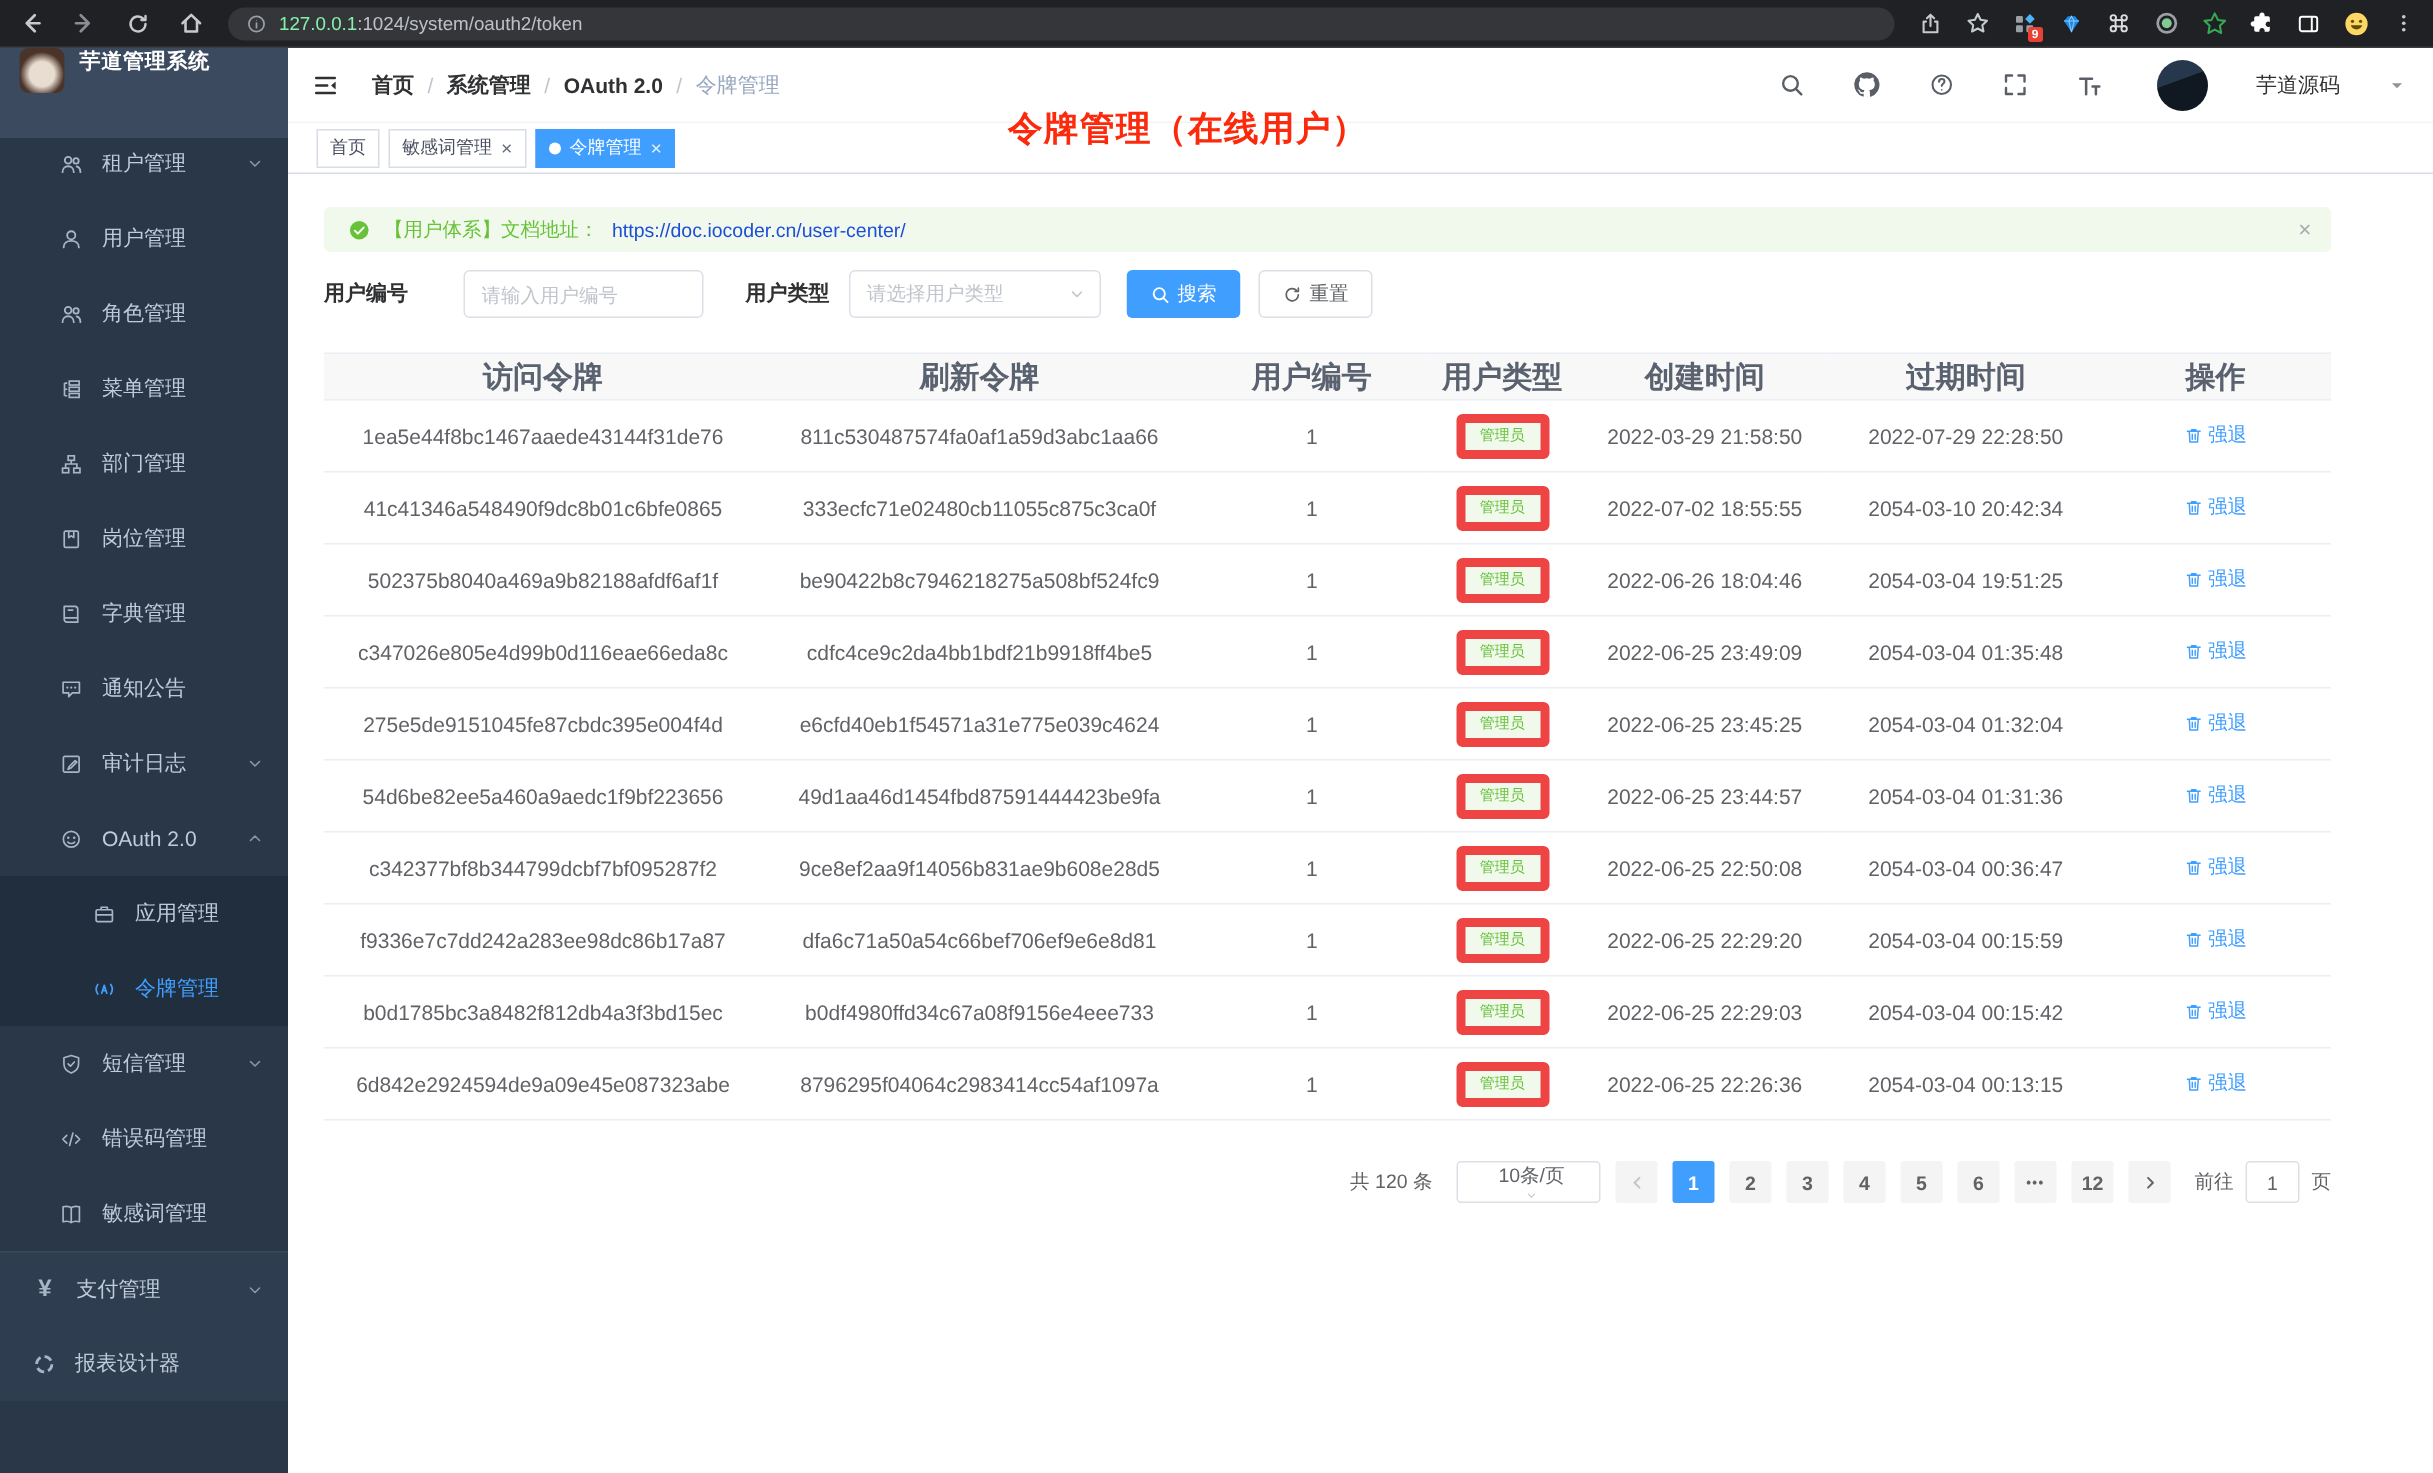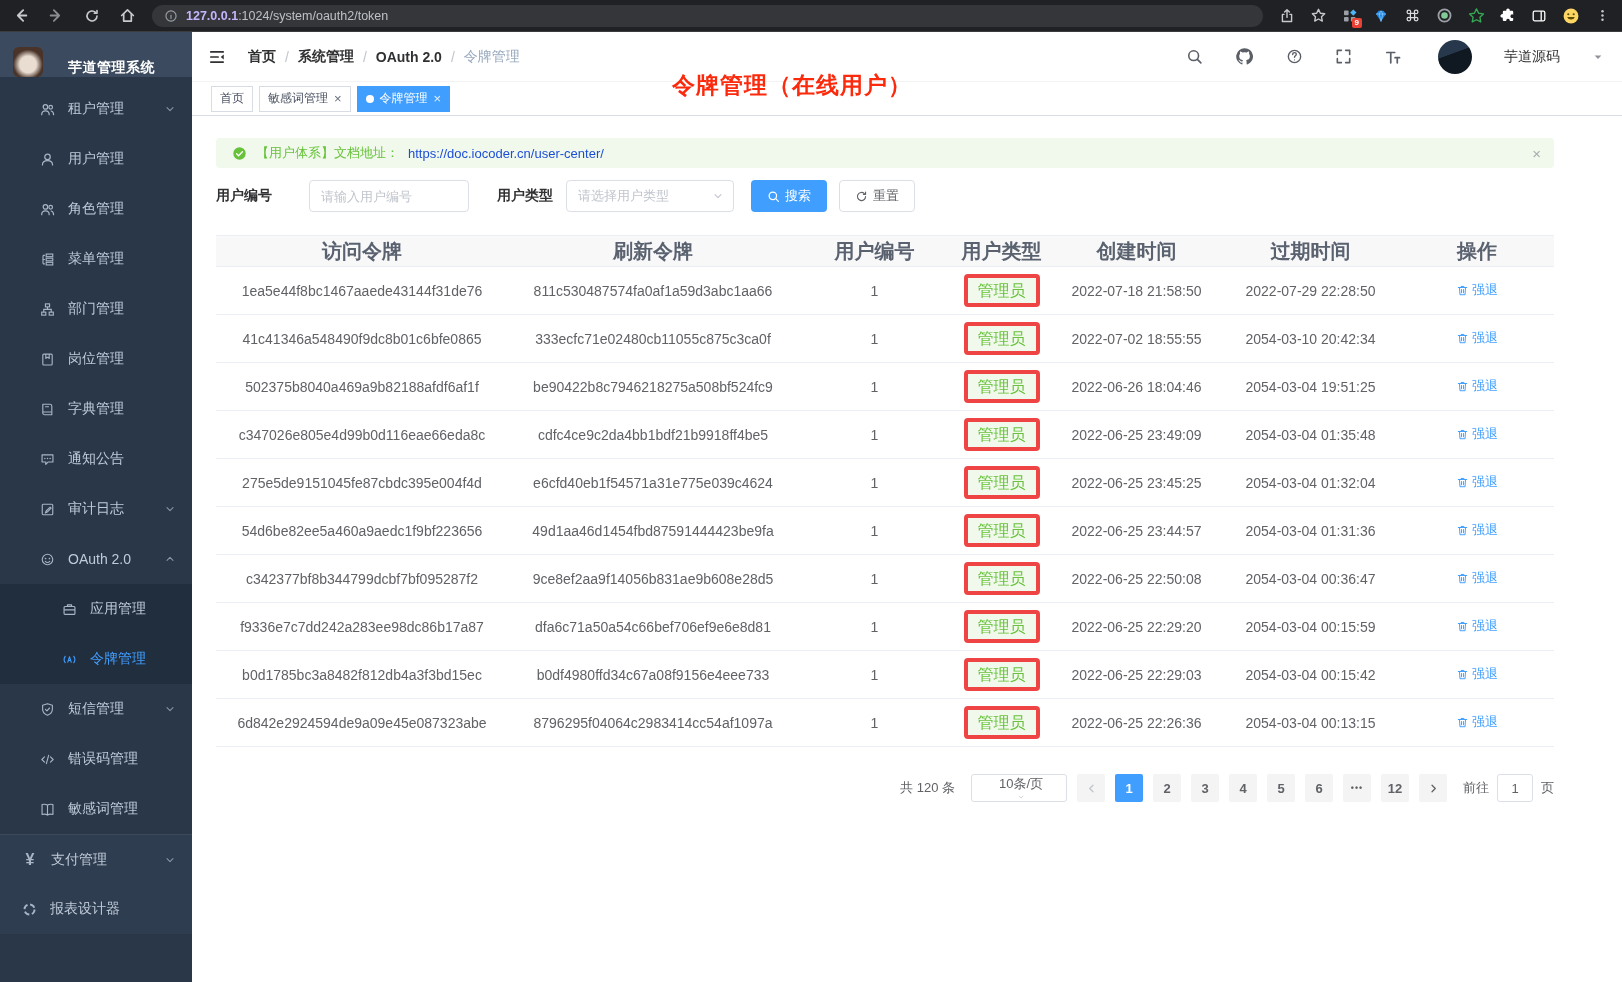--- a/index.html
+++ b/index.html
@@ -6,28 +6,28 @@
   body { width:1622px; height:982px; overflow:hidden; background:#fff;
          font-family:"Liberation Sans","DejaVu Sans",sans-serif; }
   .screen { position:relative; width:1622px; height:982px; }
   .ic { display:block; }
 
   
   .chrome { display:flex; align-items:center; height:32px; background:#202124; padding:0 12px; gap:16px; border-bottom:1px solid #3c3c3c; }
   .navgrp { display:flex; align-items:center; gap:19px; color:#c7cacd; }
   .url-pill { width:1125px; height:22px; background:#35363a; border-radius:11px; display:flex; align-items:center; padding:0 12px; gap:8px; color:#9aa0a6; }
   .url-text { font-size:12.5px; color:#bdc1c6; white-space:nowrap; }
-  .url-text b { color:#c4b5fd; font-weight:700; }
+  .url-text b { color:#86efac; font-weight:400; }
   .chrome-right { display:flex; align-items:center; gap:15px; margin-left:auto; color:#c7cacd; }
   .ext-wrap { position:relative; }
   .ext-badge { position:absolute; right:-4px; bottom:-4px; background:#e94235; color:#fff; font-size:8px; line-height:10px; padding:0 3px; border-radius:2px; font-weight:700; }
 
   
   .sidebar { position:absolute; left:0; top:32px; width:192px; height:950px; background:#293749; }
-  .logo-bar { height:45px; background:#3b4a5e; display:flex; align-items:flex-end; padding:0 13px; gap:25px; }
+  .logo-bar { height:60px; background:#3b4a5e; display:flex; align-items:flex-start; padding:0 13px; gap:10px; }
   .logo-avatar { width:30px; height:30px; border-radius:6px;
     background:#4a3328; background-image:radial-gradient(circle at 50% 58%, #e9ddd2 0 36%, #4a3328 64%); }
   .logo-title { color:#fff; font-size:14px; font-weight:700; letter-spacing:.5px; }
   .menu { position:absolute; top:52px; left:0; right:0; bottom:0; }
   .menu-item { height:50px; display:flex; align-items:center; gap:13px; padding-left:40px;
     color:#bfcbd9; font-size:14px; cursor:pointer; position:relative; }
   .menu-item .mi-ic { color:#a7b5c6; flex:0 0 auto; }
   .menu-item.sub { padding-left:62px; background:#212e3e; }
   .menu-item.root { padding-left:22px; }
   .menu-item.sect2 { background:#2f3d50; }
@@ -78,22 +78,22 @@
   .gap28 { width:28px; } .gap17 { width:17px; } .gap12 { width:12px; }
   .btn { height:32px; border-radius:4px; display:flex; align-items:center; gap:5px; padding:0 15px;
     font-size:13px; cursor:pointer; border:1px solid transparent; }
   .btn-primary { background:#409eff; color:#fff; }
   .btn-plain { background:#fff; border-color:#dcdfe6; color:#606266; }
 
   table.grid { margin-top:23px; width:1338px; border-collapse:collapse; font-size:14px; color:#606266; table-layout:fixed; }
   .grid th { height:31px; background:#f8f8f9; font-weight:700; color:#5a6270; font-size:20px;
     border-top:1px solid #ebeef5; border-bottom:1px solid #ebeef5; text-align:center; }
   .grid td { height:48px; border-bottom:1px solid #ebeef5; text-align:center; }
-  .tag-admin { display:inline-block; background:#f0f9eb; border:4px solid #ef4444; color:#67c23a;
-    font-size:16px; border-radius:4px; padding:3px 10px; line-height:1.2; }
+  .tag-admin { display:inline-block; background:#f0f9eb; border:6px solid #ef4444; color:#67c23a;
+    font-size:10px; border-radius:4px; padding:3px 10px; line-height:1.2; }
   .act-btn { color:#409eff; font-size:13px; display:inline-flex; align-items:center; gap:3px; cursor:pointer; }
 
   .pagination { width:1338px; margin-top:27px; display:flex; align-items:center; justify-content:flex-end;
     gap:10px; font-size:13px; color:#606266; }
   .pg-total { margin-right:6px; }
   .pg-size { width:96px; height:28px; border:1px solid #dcdfe6; border-radius:3px; display:flex;
     align-items:center; justify-content:space-between; padding:0 8px 0 12px; cursor:pointer; color:#606266;flex-direction:column; }
   .pg-btn { min-width:28px; height:28px; padding:0 4px; background:#f4f4f5; border-radius:2px;
     display:flex; align-items:center; justify-content:center; font-weight:700; cursor:pointer; color:#606266; }
   .pg-btn.active { background:#409eff; color:#fff; }
@@ -673,21 +673,21 @@
             <th>过期时间</th>
             <th>操作</th>
           </tr>
         </thead>
         <tbody>
           <tr>
             <td>1ea5e44f8bc1467aaede43144f31de76</td>
             <td>811c530487574fa0af1a59d3abc1aa66</td>
             <td>1</td>
             <td><span class="tag-admin">管理员</span></td>
-            <td>2022-07-18 21:58:50</td>
+            <td>2022-03-29 21:58:50</td>
             <td>2022-07-29 22:28:50</td>
             <td><span class="act-btn">
                   <svg class="ic" width="13" height="13">
                     <use href="#i-trash"></use>
                   </svg>
                   <span>强退</span>
                 </span></td>
           </tr>
           <tr>
             <td>41c41346a548490f9dc8b01c6bfe0865</td>

